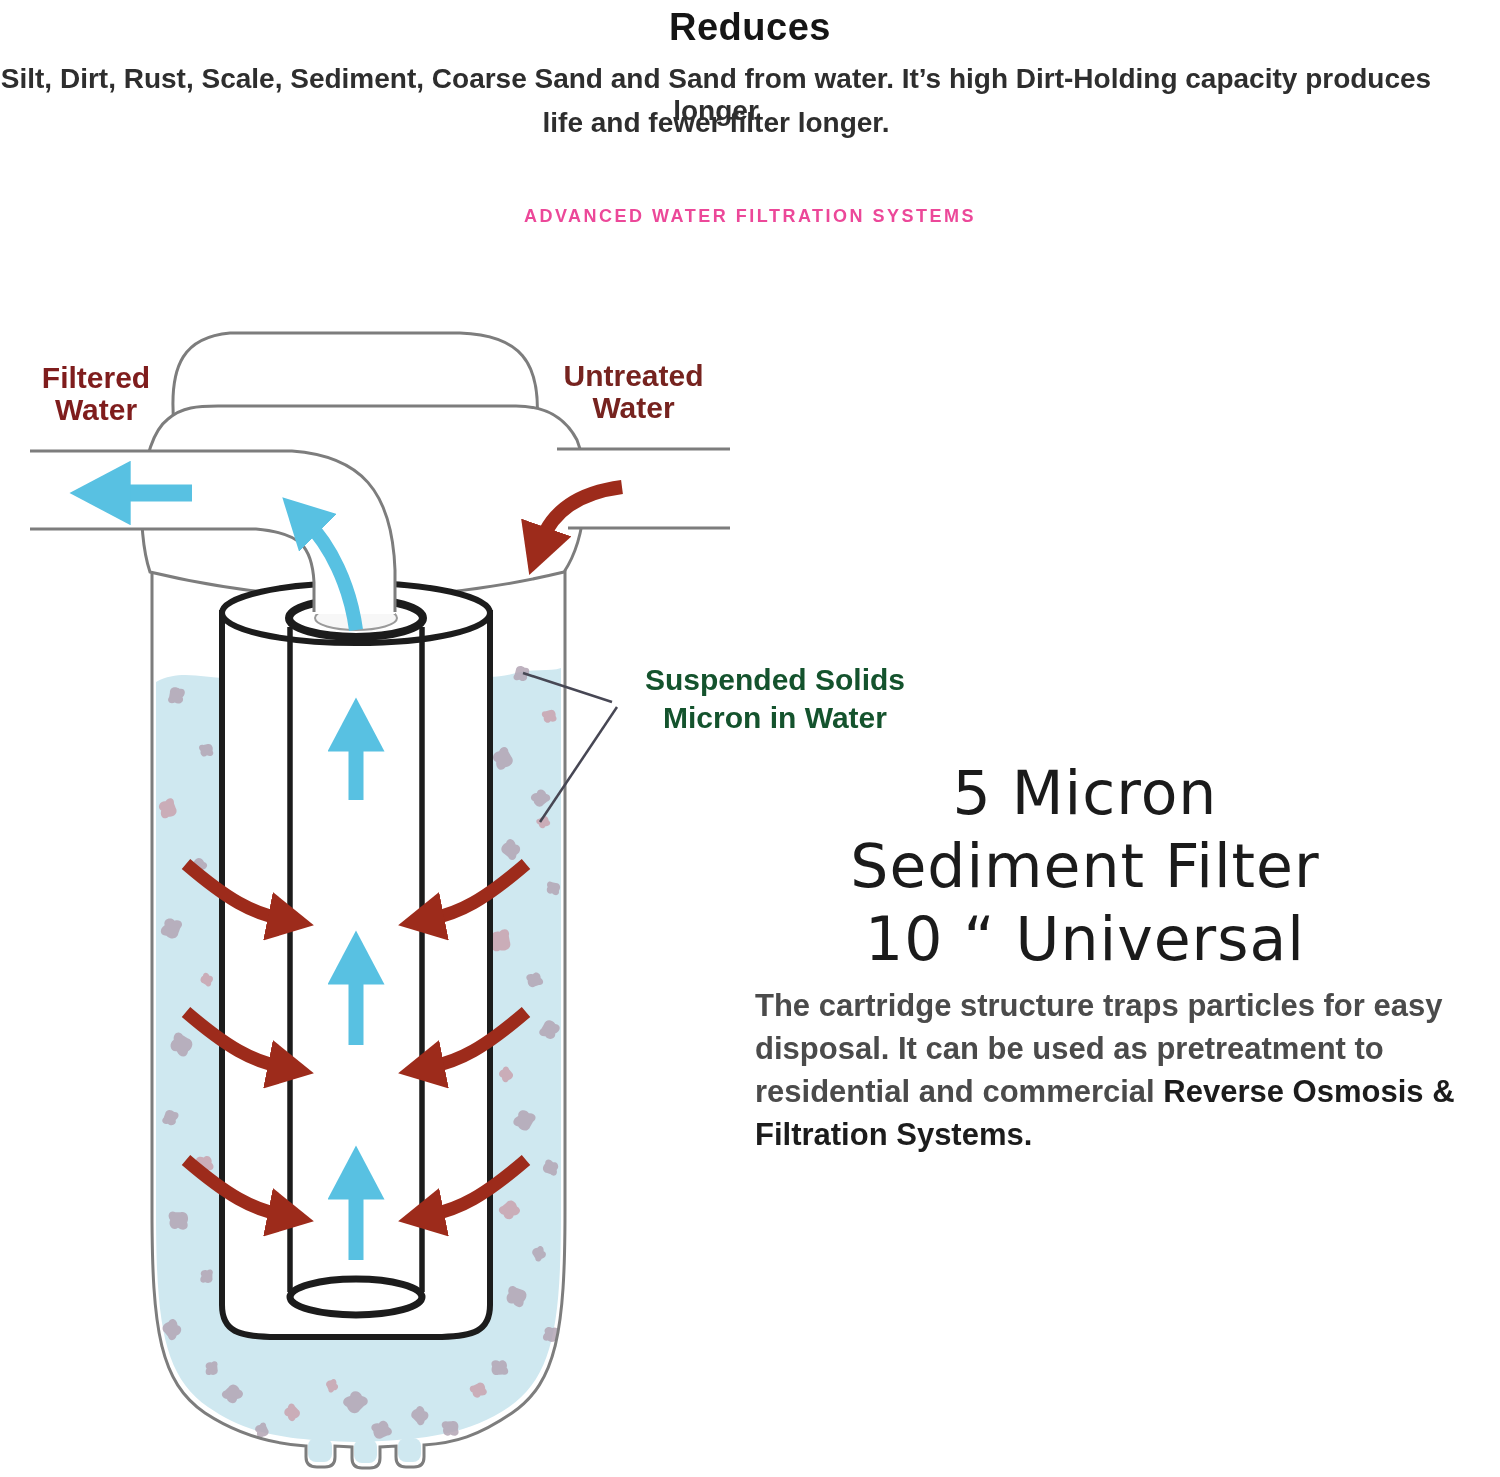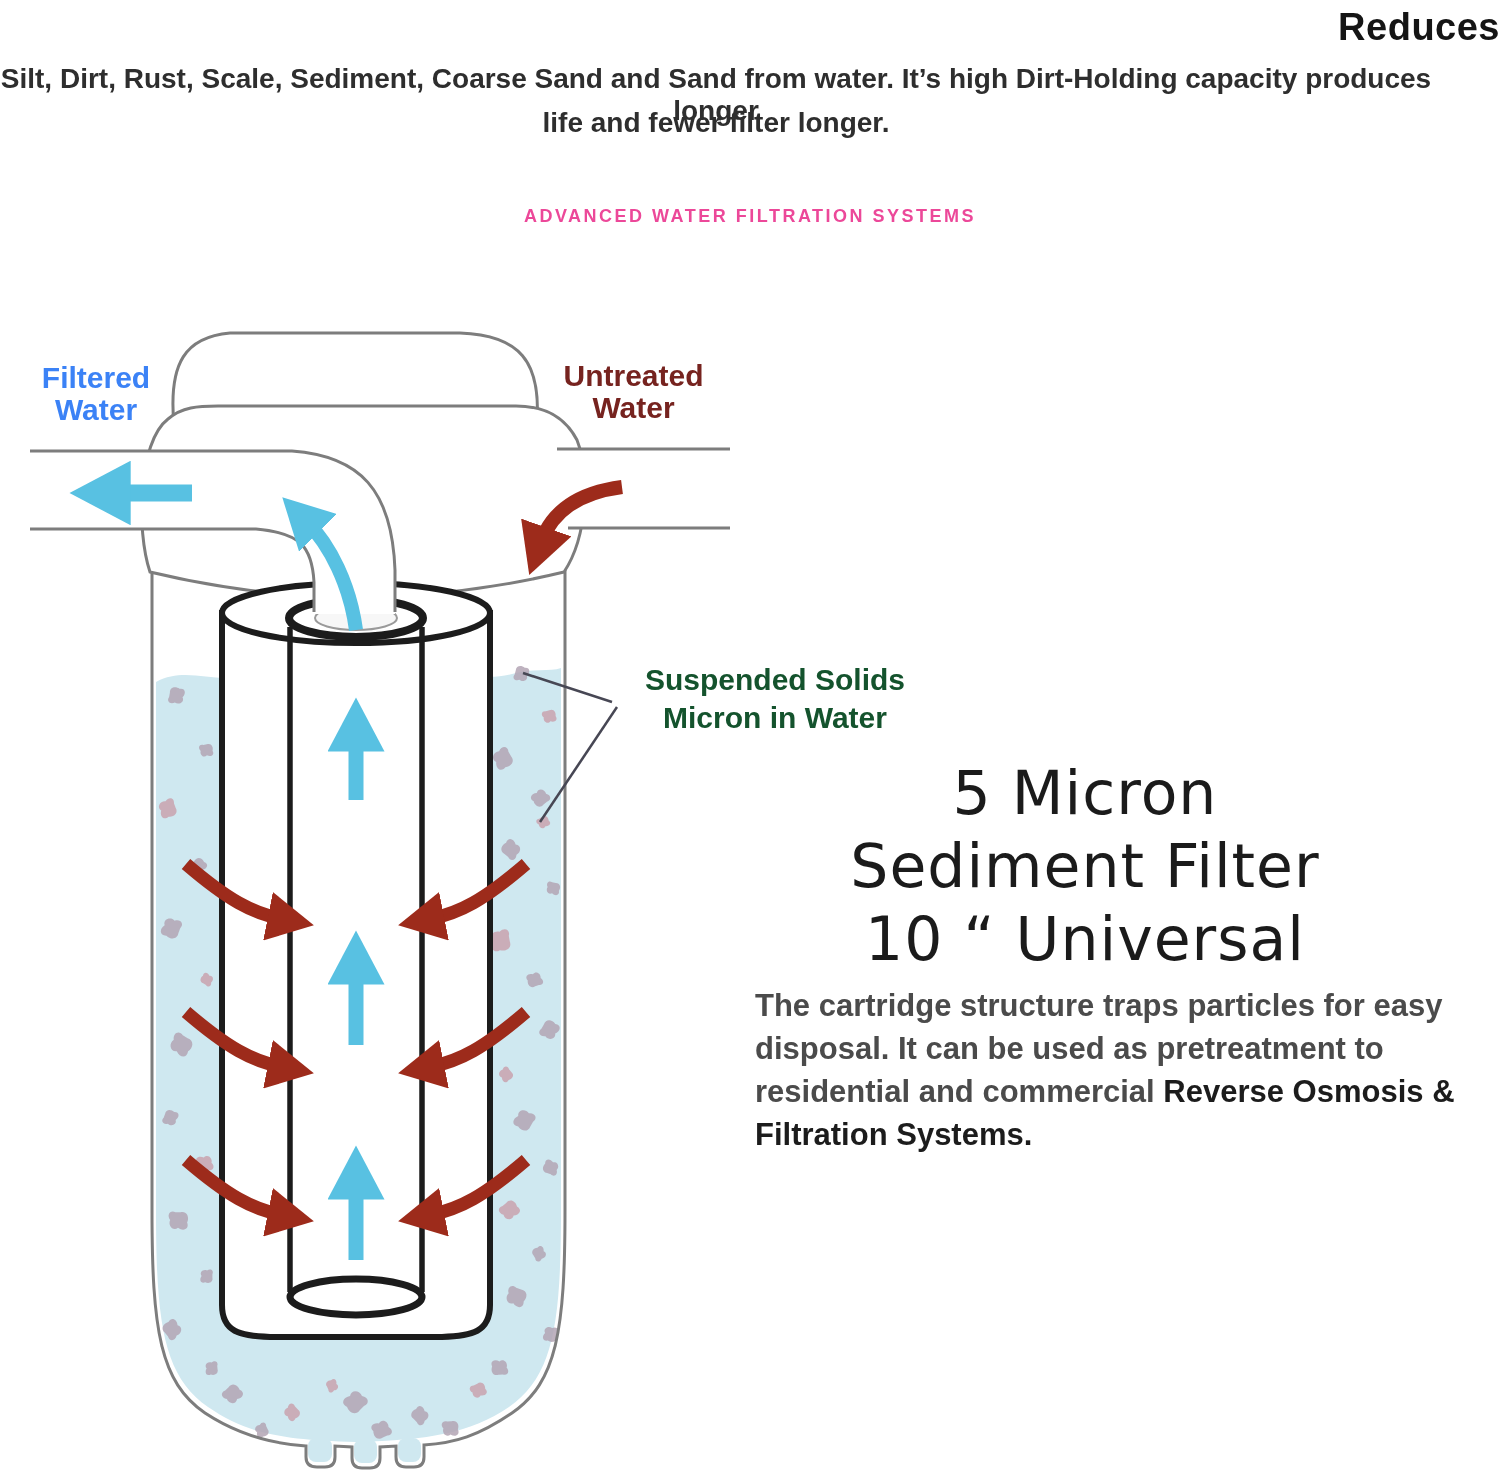--- a/index.html
+++ b/index.html
@@ -1,30 +1,30 @@
 <!DOCTYPE html>
 <html><head>
 <meta charset="utf-8">
 <style>
   html,body{margin:0;padding:0;background:#ffffff;}
   #page{position:relative;width:1500px;height:1477px;background:#ffffff;overflow:hidden;
         font-family:"Liberation Sans", sans-serif;}
   .abs{position:absolute;}
   
-  #main-title{left:0;top:6px;width:1500px;text-align:right;
+  #main-title{left:0;top:6px;width:1500px;text-align:center;
               font-size:38px;font-weight:bold;color:#151515;letter-spacing:.5px;}
   .subtitle-line{left:0;width:1432px;text-align:center;font-size:28px;font-weight:600;
                  color:#2e2e2e;}
   #subtitle-line-1{top:63px;}
   #subtitle-line-2{top:107px;}
   #brand-line{left:0;top:206px;width:1500px;text-align:center;
               font-size:18px;font-weight:bold;color:#ec4899;letter-spacing:2.5px;}
   
   .dg-label{font-weight:bold;font-size:30px;line-height:32px;text-align:center;}
-  #label-filtered{left:26px;top:362px;width:140px;color:#3b82f6;}
+  #label-filtered{left:26px;top:362px;width:140px;color:#7f1d1d;}
   #label-untreated{left:546px;top:360px;width:175px;color:#76231f;}
   #label-suspended{left:625px;top:661px;width:300px;color:#14532d;text-align:center;line-height:38px;}
   
   #product-headline{left:740px;top:757px;width:690px;text-align:center;
       font-family:"DejaVu Sans", sans-serif;font-weight:normal;
       font-size:60px;line-height:73px;color:#1b1b1b;letter-spacing:1px;}
   #product-desc{left:755px;top:984px;width:710px;font-size:31px;line-height:43px;
       font-weight:600;color:#4b4b4b;}
   #product-desc b{color:#1c1c1c;font-weight:bold;}
   svg{display:block;}

